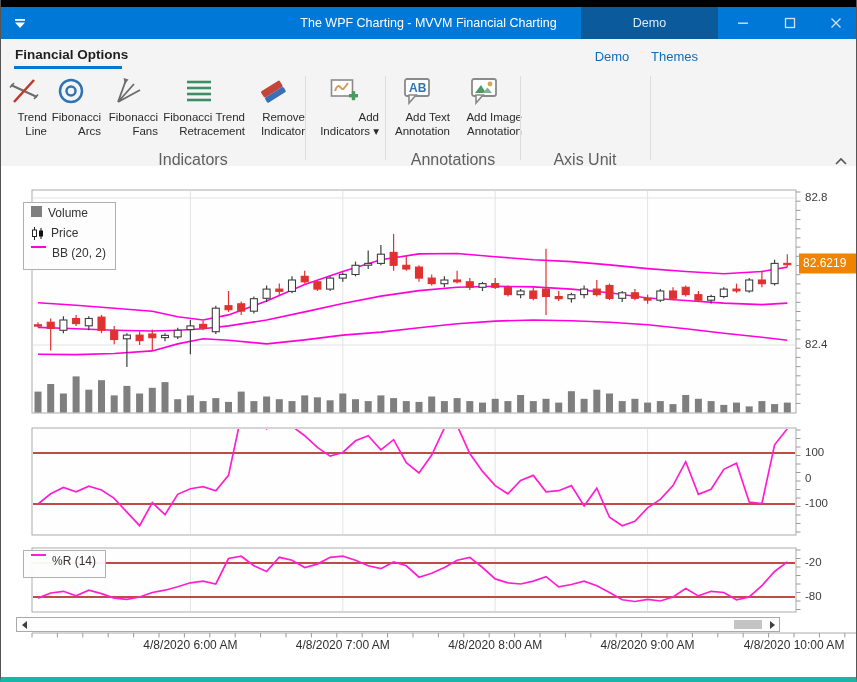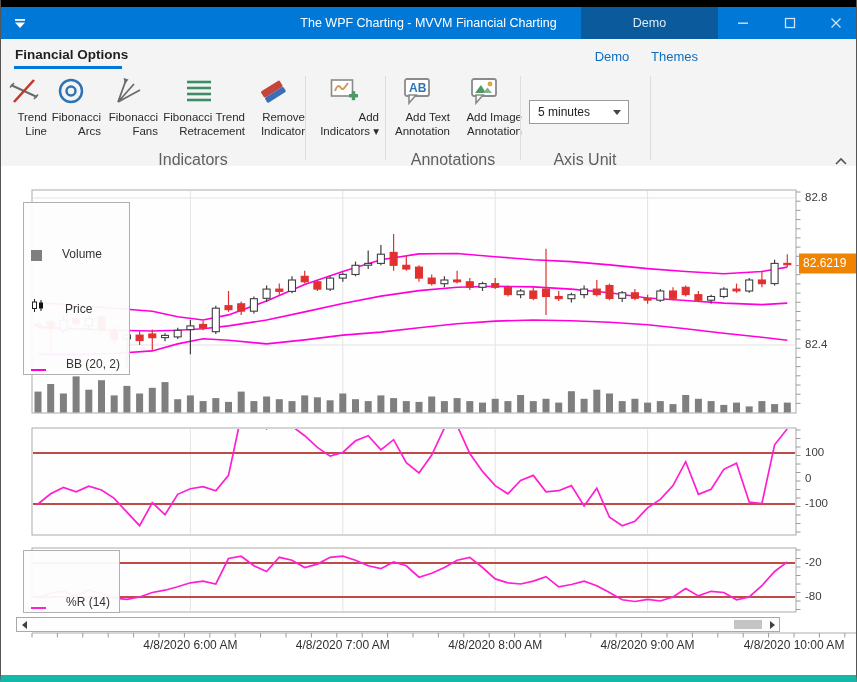--- a/index.html
+++ b/index.html
@@ -1,17 +1,17 @@
 <!DOCTYPE html>
 <html><head>
 <meta charset="utf-8">
 <style>
   html,body{margin:0;padding:0;background:#1a1a1a;}
   body{width:857px;height:682px;position:relative;font-family:"Liberation Sans",sans-serif;-webkit-font-smoothing:antialiased;}
-  .window{position:absolute;left:0;top:0;width:857px;height:682px;background:#ffffff;border-left:1px solid #555;border-right:1px solid #555;border-bottom:7px solid #14b8a6;box-sizing:border-box;overflow:hidden;}
+  .window{position:absolute;left:0;top:0;width:857px;height:682px;background:#ffffff;border-left:1px solid #555;border-right:1px solid #555;border-bottom:5px solid #14b8a6;box-sizing:border-box;overflow:hidden;}
   .top-strip{position:absolute;left:0;top:0;width:100%;height:7px;background:#000;}
   
   .titlebar{position:absolute;left:0;top:7px;width:100%;height:32px;background:#0078D7;}
   .tb-dropdown{position:absolute;left:8px;top:6px;width:22px;height:20px;cursor:default;}
   .tb-title{position:absolute;left:0;top:0;width:100%;height:32px;line-height:32px;text-align:center;color:#ffffff;font-size:12.5px;}
   .tb-demo{position:absolute;left:580px;top:0;width:137px;height:32px;background:#0b5a9c;color:#dcebf8;font-size:12.5px;text-align:center;line-height:32px;}
   .tb-btn{position:absolute;top:0;width:46px;height:32px;display:flex;align-items:center;justify-content:center;}
   
   .ribbon{position:absolute;left:0;top:39px;width:100%;height:154px;background:#f4f4f5;border-bottom:1px solid #cfcfcf;box-sizing:border-box;}
   .rtab{position:absolute;left:14px;top:8px;font-size:13.5px;font-weight:700;color:#1f1f1f;}
@@ -21,21 +21,21 @@
   .rbtn .ric{display:block;margin:0 auto 4px auto;width:32px;height:32px;}
   .rsep{position:absolute;top:37px;height:84px;width:1px;background:#dddde0;}
   .rgrp-label{position:absolute;top:112px;font-size:16px;color:#5f5f5f;transform:translateX(-50%);}
   .combo{position:absolute;left:528px;top:61px;width:100px;height:24px;background:#fff;border:1px solid #9a9a9a;box-sizing:border-box;font-size:12px;color:#222;line-height:22px;padding-left:8px;}
   .combo .caret{position:absolute;right:7px;top:9px;width:0;height:0;border-left:4px solid transparent;border-right:4px solid transparent;border-top:5px solid #444;}
   .collapse{position:absolute;left:833px;top:113px;width:14px;height:10px;}
   
   #chartwrap{position:absolute;left:0;top:166px;width:857px;height:516px;background:#fff;padding-left:16px;}
   svg text{font-family:"Liberation Sans",sans-serif;}
   .legend{position:absolute;border:1px solid #b0b0b0;background:rgba(253,253,253,.95);font-size:12px;color:#333;padding:3px 9px 3px 7px;}
-  .legend .lrow{display:flex;align-items:flex-end;height:20px;gap:20px;white-space:nowrap;margin-top:35px;}
+  .legend .lrow{display:flex;align-items:flex-start;height:20px;gap:6px;white-space:nowrap;}
   .sw-sq{width:11px;height:11px;background:#7f7f7f;display:inline-block;}
   .sw-line{width:15px;height:2px;display:inline-block;}
   
   .hscroll{position:absolute;left:15px;top:451px;width:764px;height:15px;border:1px solid #a9a9a9;background:#fdfdfd;box-sizing:border-box;}
   .hs-arrow{position:absolute;top:0;width:14px;height:13px;display:flex;align-items:center;justify-content:center;}
   .tri-l{width:0;height:0;border-top:4px solid transparent;border-bottom:4px solid transparent;border-right:5px solid #404040;}
   .tri-r{width:0;height:0;border-top:4px solid transparent;border-bottom:4px solid transparent;border-left:5px solid #404040;}
   .hs-thumb{position:absolute;right:17px;top:2px;width:28px;height:9px;background:#c4c4c4;}
 </style>
 </head>
@@ -134,24 +134,20 @@
 
     <div class="rsep" style="left:304px"></div>
     <div class="rsep" style="left:384px"></div>
     <div class="rsep" style="left:519px"></div>
     <div class="rsep" style="left:649px"></div>
 
     <div class="rgrp-label" style="left:192px">Indicators</div>
     <div class="rgrp-label" style="left:452px">Annotations</div>
     <div class="rgrp-label" style="left:584px">Axis Unit</div>
 
-    <div class="combo">
-      <span>5 minutes</span>
-      <span class="caret"></span>
-    </div>
 
     <div class="collapse">
       <svg width="14" height="10" viewBox="0 0 14 10">
           <path d="M2 8 L7 3 L12 8" stroke="#555" stroke-width="1.6" fill="none"></path>
         </svg>
     </div>
   </div>
 
   <div id="chartwrap">
     <svg id="chartsvg" width="857" height="516" viewBox="0 0 857 516">

